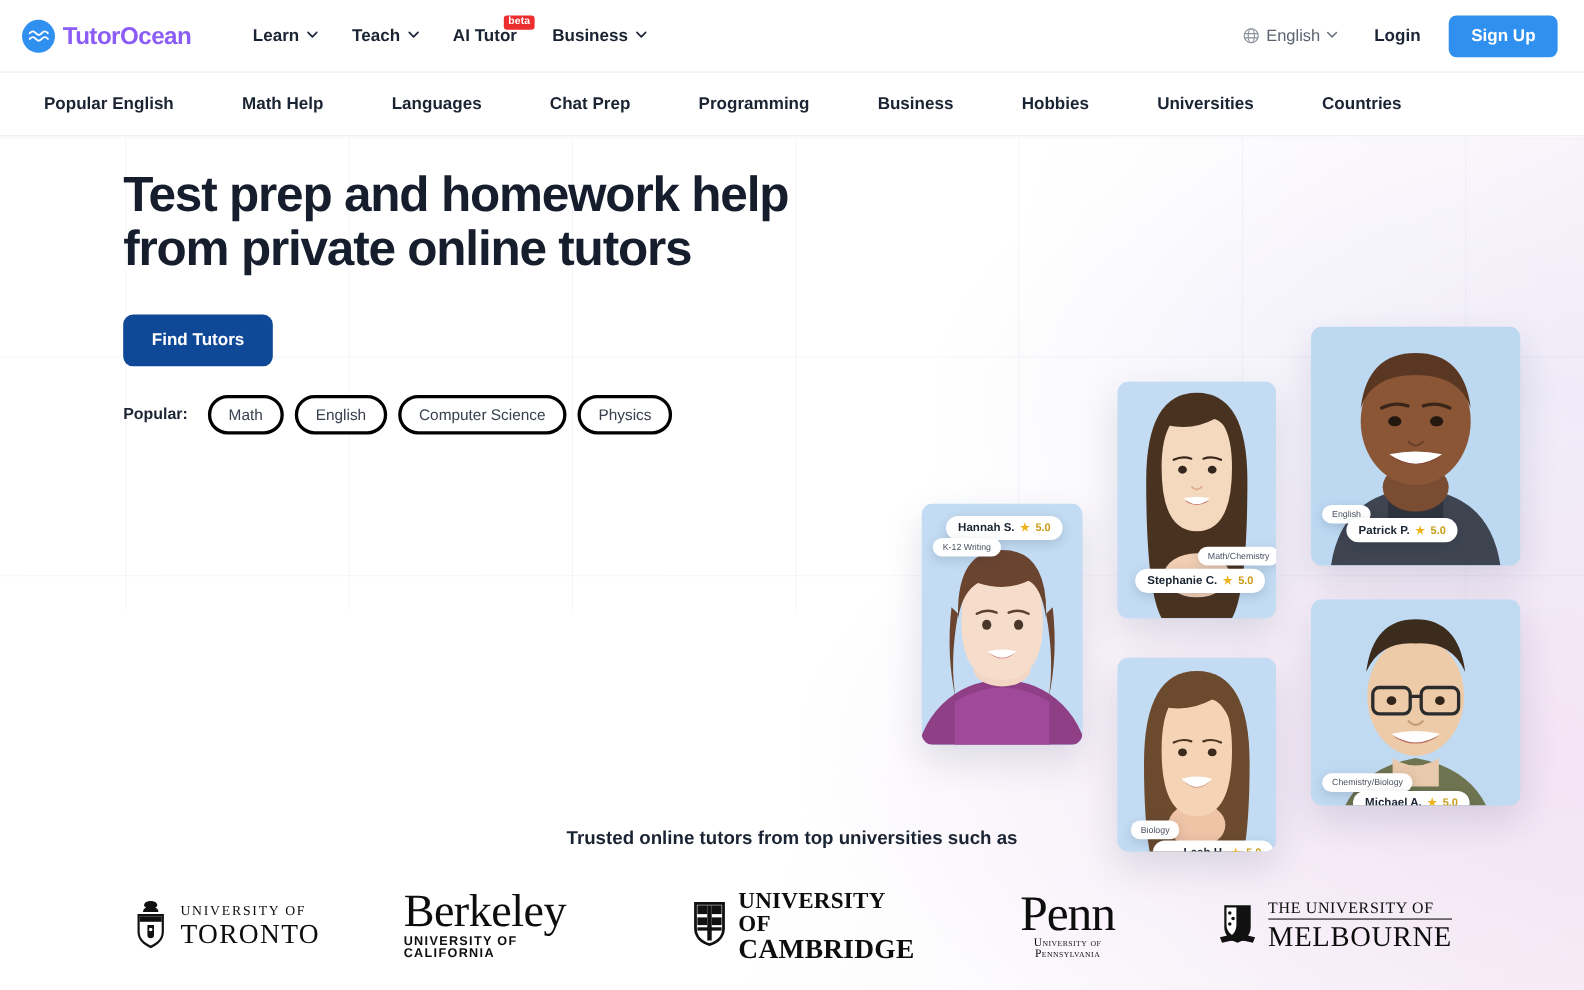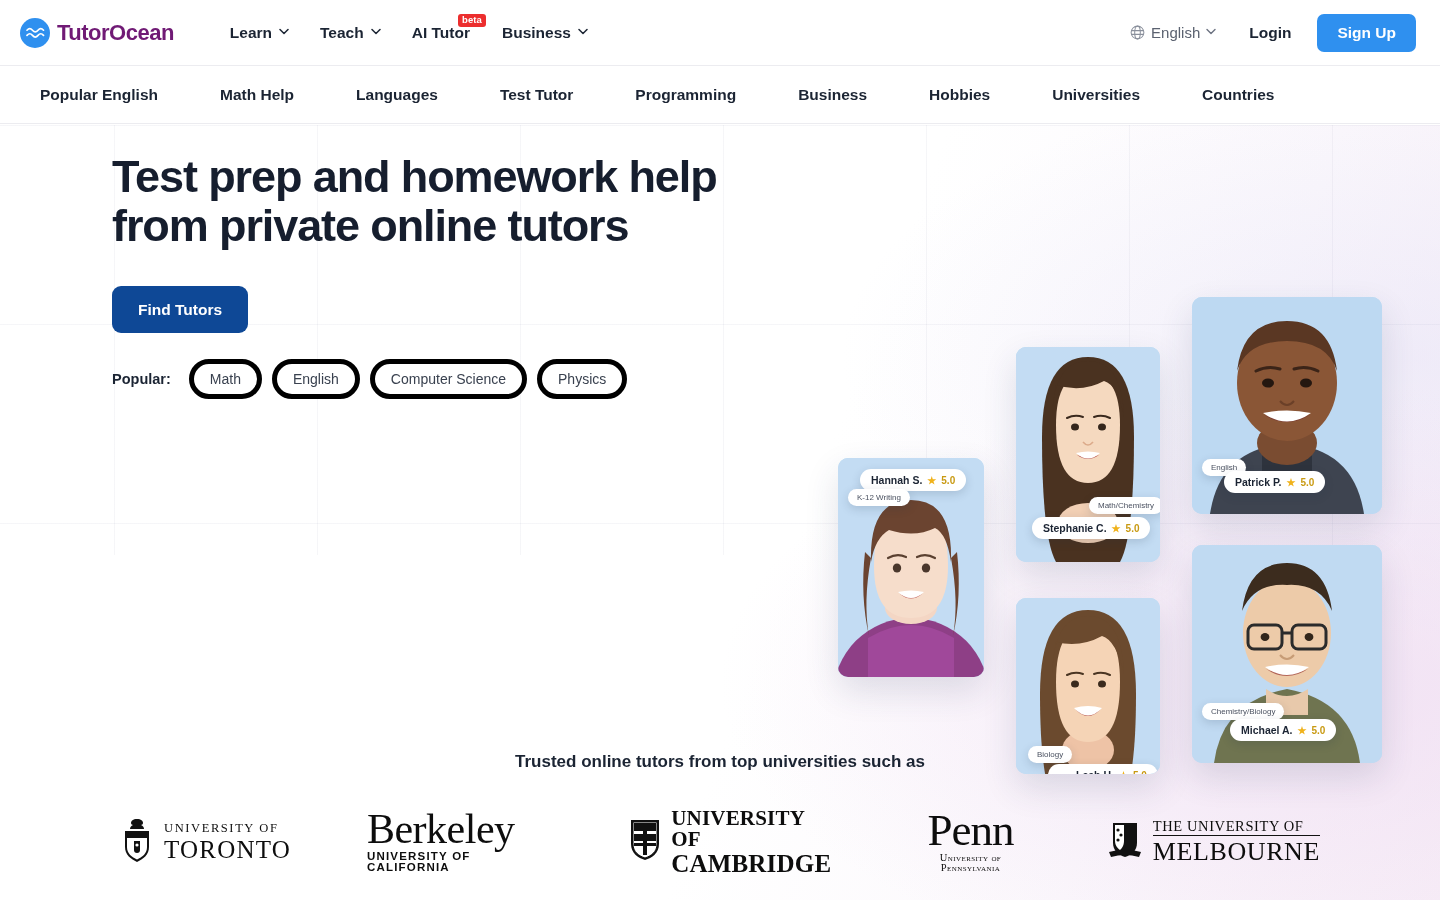--- a/index.html
+++ b/index.html
@@ -38,21 +38,21 @@
     display:flex; align-items:center;
     padding: 0 24px 0 20px;
     border-bottom: 1px solid #ececf0;
   }
   .brand { display:flex; align-items:center; gap:7px; cursor:pointer; }
   .brand-mark {
     width:30px; height:30px; border-radius:50%;
     background:#2f90ef; display:flex; align-items:center; justify-content:center;
   }
   .brand-name {
-    font-size: 22px; font-weight: 700; color:#701a75; letter-spacing:-.5px;
+    font-size: 22px; font-weight: 700; color:#8b5cf6; letter-spacing:-.5px;
   }
   .mainnav { display:flex; align-items:center; margin-left: 42px; gap: 4px; }
   .nav-item {
     display:flex; align-items:center; gap:7px;
     padding: 8px 14px; font-size:15.5px; font-weight:600; color:#1b2433;
     cursor:pointer; border-radius:6px; position:relative; white-space:nowrap;
   }
   .caret { width:9px; height:9px; display:inline-block; }
   .caret svg { display:block; }
   .beta {
@@ -123,21 +123,21 @@
   .search-box input::placeholder { color:#6b7280; }
   .find-btn {
     background:#0e4896; color:#fff; border:none; border-radius:9px;
     height:47px; padding: 0 26px; font-size:15.5px; font-weight:700; cursor:pointer;
     font-family:"Liberation Sans", sans-serif;
   }
 
   .popular-row { margin-top: 26px; display:flex; align-items:center; gap:10px; }
   .popular-label { font-size:14.5px; font-weight:700; color:#1b2433; margin-right:8px; }
   .tag {
-    border:5px solid #000000; border-radius:999px; background:#fff;
+    border:3px solid #000000; border-radius:999px; background:#fff;
     padding: 7px 16px; font-size:14px; color:#39414f; cursor:pointer; white-space:nowrap;
   }
 
   
   .collage { position:absolute; left:0; top:125px; width:1440px; height:600px; }
   .tcard {
     position:absolute; border-radius:10px; overflow:hidden;
     background:#b9d9f4;
     box-shadow: 0 14px 34px rgba(40,60,90,.14);
   }
@@ -156,21 +156,21 @@
 
   
   #card-hannah { left:838px; top:333px; width:146px; height:219px; }
   
   #card-stephanie { left:1016px; top:222px; width:144px; height:215px; }
   
   #card-patrick  { left:1192px; top:172px; width:190px; height:217px; }
   
   #card-leah     { left:1016px; top:473px; width:144px; height:176px;text-decoration:underline; }
   
-  #card-michael  { left:1192px; top:420px; width:190px; height:218px; }
+  #card-michael  { left:1192px; top:420px; width:190px; height:187px; }
 
   
   .trusted {
     position:absolute; left:0; top:752px; width:1440px; text-align:center;
   }
   .trusted-title {
     font-size:17px; font-weight:700; color:#1b2433;
   }
   .logos {
     margin-top:36px; display:flex; align-items:center; justify-content:center; gap:76px;
@@ -273,21 +273,21 @@
       </div>
       <div class="login">Login</div>
       <button class="signup">Sign Up</button>
     </div>
   </div>
 
   <div class="subnav">
     <div class="subnav-item">Popular English</div>
     <div class="subnav-item">Math Help</div>
     <div class="subnav-item">Languages</div>
-    <div class="subnav-item">Test Tutor</div>
+    <div class="subnav-item">Chat Prep</div>
     <div class="subnav-item">Programming</div>
     <div class="subnav-item">Business</div>
     <div class="subnav-item">Hobbies</div>
     <div class="subnav-item">Universities</div>
     <div class="subnav-item">Countries</div>
   </div>
 
   <div class="hero-left">
 
 

